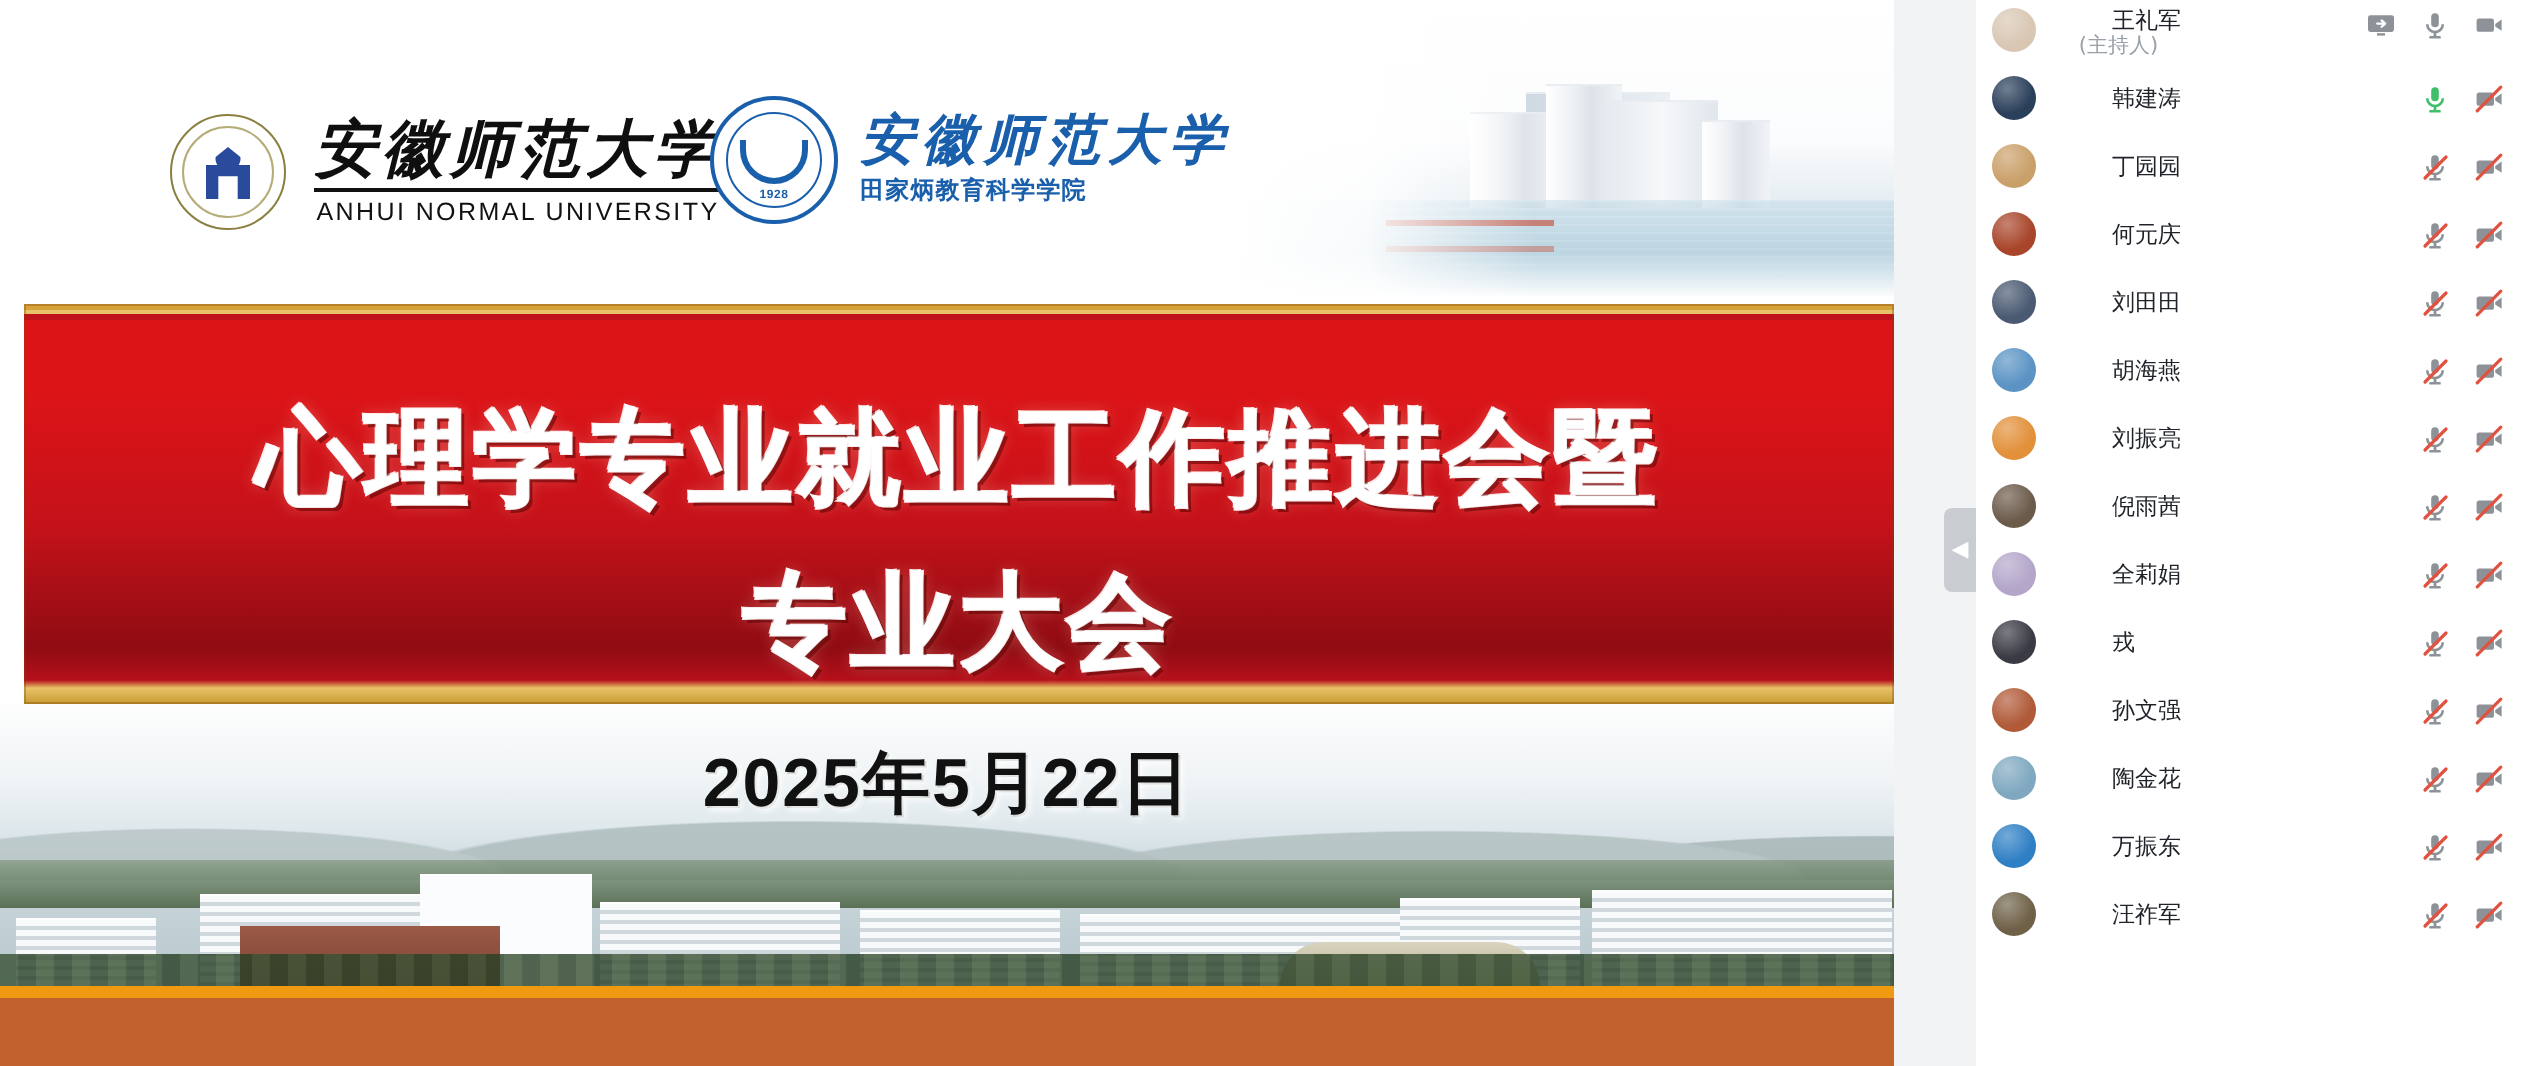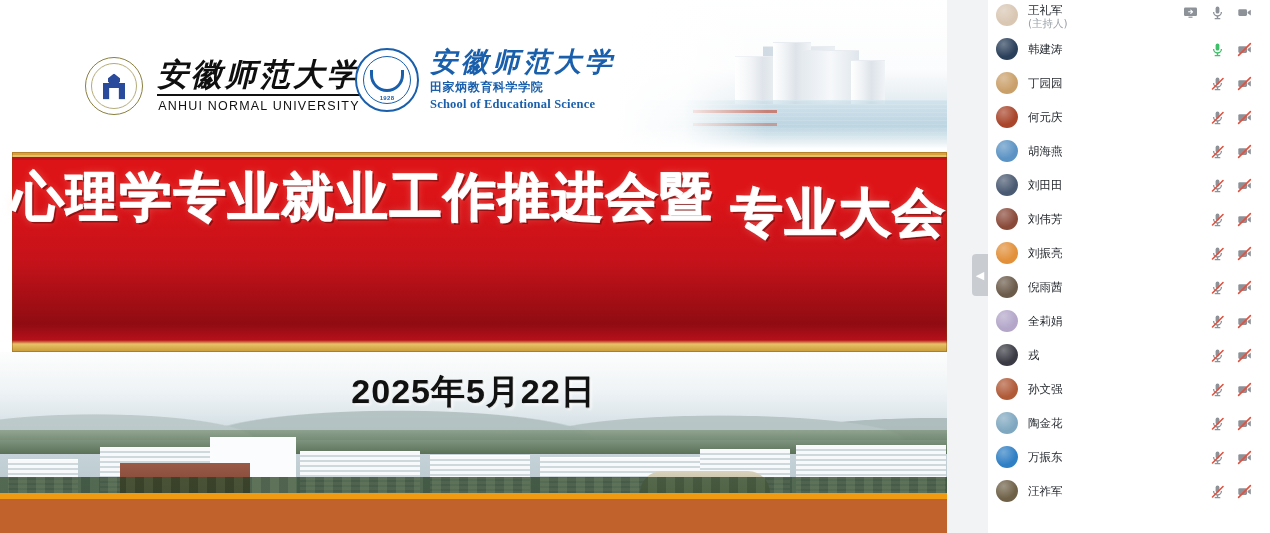--- a/index.html
+++ b/index.html
@@ -131,21 +131,21 @@
     font-family: "Liberation Serif","DejaVu Serif",serif; }
 
   
   .title-band {
     position: absolute; left: 12px; top: 152px;
     width: 935px; height: 200px;
     background:
       linear-gradient(to bottom, #d8a23a 0 3px, #e8c268 3px 5px, #c0121a 5px 8px,
         #dd1417 8px 20%, #c5121a 55%, #8f0c12 86%, #b5101a 94%, #e8c268 96%, #c79b33 100%);
     box-shadow: inset 0 0 0 1px rgba(120,70,10,.35);
-    display: flex; flex-direction: row; justify-content: space-between;
+    display: flex; flex-direction: column; justify-content: flex-end;
     padding: 12px 0 6px;
   }
   .title-line {
     text-align: center;
     font-family: "Liberation Sans","DejaVu Sans",sans-serif;
     font-weight: 700; color: #ffffff;
     font-size: 52px; letter-spacing: 2px; line-height: 1.28;
     text-shadow:
       2px 2px 0 rgba(90,0,0,.55),
       -1px -1px 0 rgba(255,255,255,.9),
@@ -249,20 +249,21 @@
     width: 22px; height: 22px; border-radius: 50%; flex: none;
     margin-right: 10px; overflow: hidden; position: relative;
     background: #cfd3d8;
   }
   .prow.host .avatar { margin-top: 1px; }
   .nm { display: flex; flex-direction: column; min-width: 0; }
   .nm .n {
     font-size: 11.5px; color: #1f2329; line-height: 1.25;
     white-space: nowrap; overflow: hidden; text-overflow: ellipsis;
     font-family: "DejaVu Sans","Liberation Sans",sans-serif;
+    margin-left: 28px;
   }
   .nm .r { font-size: 10.5px; color: #9aa0a8; line-height: 1.25;
     font-family: "DejaVu Sans","Liberation Sans",sans-serif; text-align: center; }
   .icons {
     margin-left: auto; display: flex; align-items: center; gap: 12px;
     padding-right: 8px;
   }
   .prow.host .icons { margin-top: 2px; }
   .ico { width: 15px; height: 15px; flex: none; }
   .ico svg { display: block; width: 15px; height: 15px; }
@@ -306,21 +307,20 @@
         </div>
 
         <div class="logo-ses">
           <div class="seal-blue">
             <div class="hands"></div>
             <div class="yr">1928</div>
           </div>
           <div>
             <div class="ses-cn">安徽师范大学</div>
             <div class="ses-cn2">田家炳教育科学学院</div>
-            <div class="ses-en">School of Educational Science</div>
           </div>
         </div>
       </div>
 
       <div class="title-band">
         <div class="title-line l1">心理学专业就业工作推进会暨</div>
         <div class="title-line l2">专业大会</div>
       </div>
 
       <div class="campus">
@@ -448,71 +448,47 @@
             <span class="ico">
               <svg viewBox="0 0 15 15">
                 <rect x="1.3" y="4.3" width="8.7" height="6.6" rx="1.3" fill="#8d9299"></rect>
                 <path d="M10.6 7 L13.8 4.8 V10.4 L10.6 8.2 Z" fill="#8d9299"></path>
                 <path d="M1.6 13.4 L13.4 1.6" stroke="#e2513f" stroke-width="1.6" stroke-linecap="round"></path>
               </svg>
             </span>
           </div>
         </div>
         <div class="prow">
+          <div class="avatar" style="background: radial-gradient(circle at 35% 28%, rgba(255, 255, 255, 0.333), transparent 60%), rgb(74, 90, 114);"></div>
+          <div class="nm">
+            <div class="n">刘田田</div>
+          </div>
+          <div class="icons">
+            <span class="ico">
+              <svg viewBox="0 0 15 15">
+                <rect x="5.6" y="1.6" width="3.8" height="7" rx="1.9" fill="#8d9299"></rect>
+                <path d="M3.6 7.1a3.9 3.9 0 0 0 7.8 0" fill="none" stroke="#8d9299" stroke-width="1.3"></path>
+                <rect x="6.8" y="11" width="1.4" height="2.4" fill="#8d9299"></rect>
+                <rect x="4.6" y="13" width="5.8" height="1.3" rx=".6" fill="#8d9299"></rect>
+                <path d="M2.5 13 L13 2.5" stroke="#e2513f" stroke-width="1.6" stroke-linecap="round"></path>
+              </svg>
+            </span>
+            <span class="ico">
+              <svg viewBox="0 0 15 15">
+                <rect x="1.3" y="4.3" width="8.7" height="6.6" rx="1.3" fill="#8d9299"></rect>
+                <path d="M10.6 7 L13.8 4.8 V10.4 L10.6 8.2 Z" fill="#8d9299"></path>
+                <path d="M1.6 13.4 L13.4 1.6" stroke="#e2513f" stroke-width="1.6" stroke-linecap="round"></path>
+              </svg>
+            </span>
+          </div>
+        </div>
+        <div class="prow">
           <div class="avatar" style="background: radial-gradient(circle at 35% 28%, rgba(255, 255, 255, 0.333), transparent 60%), rgb(91, 147, 196);"></div>
           <div class="nm">
             <div class="n">胡海燕</div>
-          </div>
-          <div class="icons">
-            <span class="ico">
-              <svg viewBox="0 0 15 15">
-                <rect x="5.6" y="1.6" width="3.8" height="7" rx="1.9" fill="#8d9299"></rect>
-                <path d="M3.6 7.1a3.9 3.9 0 0 0 7.8 0" fill="none" stroke="#8d9299" stroke-width="1.3"></path>
-                <rect x="6.8" y="11" width="1.4" height="2.4" fill="#8d9299"></rect>
-                <rect x="4.6" y="13" width="5.8" height="1.3" rx=".6" fill="#8d9299"></rect>
-                <path d="M2.5 13 L13 2.5" stroke="#e2513f" stroke-width="1.6" stroke-linecap="round"></path>
-              </svg>
-            </span>
-            <span class="ico">
-              <svg viewBox="0 0 15 15">
-                <rect x="1.3" y="4.3" width="8.7" height="6.6" rx="1.3" fill="#8d9299"></rect>
-                <path d="M10.6 7 L13.8 4.8 V10.4 L10.6 8.2 Z" fill="#8d9299"></path>
-                <path d="M1.6 13.4 L13.4 1.6" stroke="#e2513f" stroke-width="1.6" stroke-linecap="round"></path>
-              </svg>
-            </span>
-          </div>
-        </div>
-        <div class="prow">
-          <div class="avatar" style="background: radial-gradient(circle at 35% 28%, rgba(255, 255, 255, 0.333), transparent 60%), rgb(74, 90, 114);"></div>
-          <div class="nm">
-            <div class="n">刘田田</div>
-          </div>
-          <div class="icons">
-            <span class="ico">
-              <svg viewBox="0 0 15 15">
-                <rect x="5.6" y="1.6" width="3.8" height="7" rx="1.9" fill="#8d9299"></rect>
-                <path d="M3.6 7.1a3.9 3.9 0 0 0 7.8 0" fill="none" stroke="#8d9299" stroke-width="1.3"></path>
-                <rect x="6.8" y="11" width="1.4" height="2.4" fill="#8d9299"></rect>
-                <rect x="4.6" y="13" width="5.8" height="1.3" rx=".6" fill="#8d9299"></rect>
-                <path d="M2.5 13 L13 2.5" stroke="#e2513f" stroke-width="1.6" stroke-linecap="round"></path>
-              </svg>
-            </span>
-            <span class="ico">
-              <svg viewBox="0 0 15 15">
-                <rect x="1.3" y="4.3" width="8.7" height="6.6" rx="1.3" fill="#8d9299"></rect>
-                <path d="M10.6 7 L13.8 4.8 V10.4 L10.6 8.2 Z" fill="#8d9299"></path>
-                <path d="M1.6 13.4 L13.4 1.6" stroke="#e2513f" stroke-width="1.6" stroke-linecap="round"></path>
-              </svg>
-            </span>
-          </div>
-        </div>
-        <div class="prow">
-          <div class="avatar" style="background: radial-gradient(circle at 35% 28%, rgba(255, 255, 255, 0.333), transparent 60%), rgb(138, 74, 58);"></div>
-          <div class="nm">
-            <div class="n">刘伟芳</div>
           </div>
           <div class="icons">
             <span class="ico">
               <svg viewBox="0 0 15 15">
                 <rect x="5.6" y="1.6" width="3.8" height="7" rx="1.9" fill="#8d9299"></rect>
                 <path d="M3.6 7.1a3.9 3.9 0 0 0 7.8 0" fill="none" stroke="#8d9299" stroke-width="1.3"></path>
                 <rect x="6.8" y="11" width="1.4" height="2.4" fill="#8d9299"></rect>
                 <rect x="4.6" y="13" width="5.8" height="1.3" rx=".6" fill="#8d9299"></rect>
                 <path d="M2.5 13 L13 2.5" stroke="#e2513f" stroke-width="1.6" stroke-linecap="round"></path>
               </svg>

